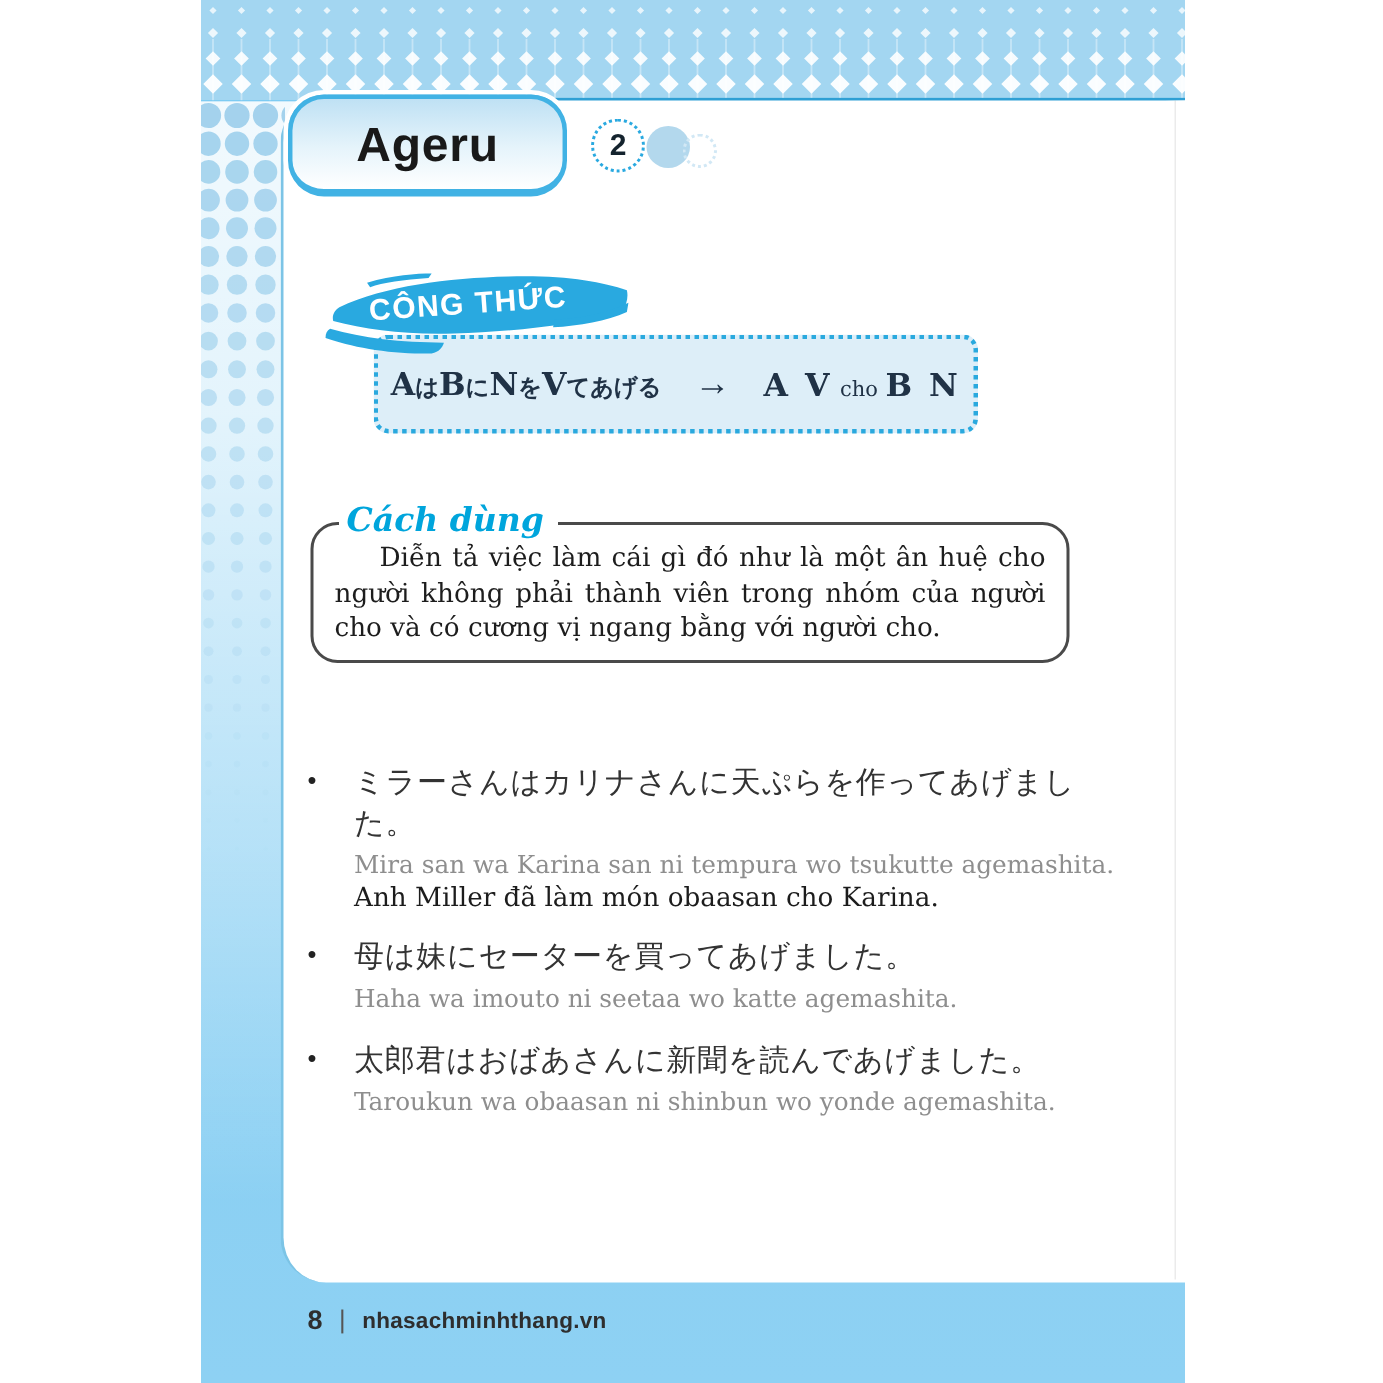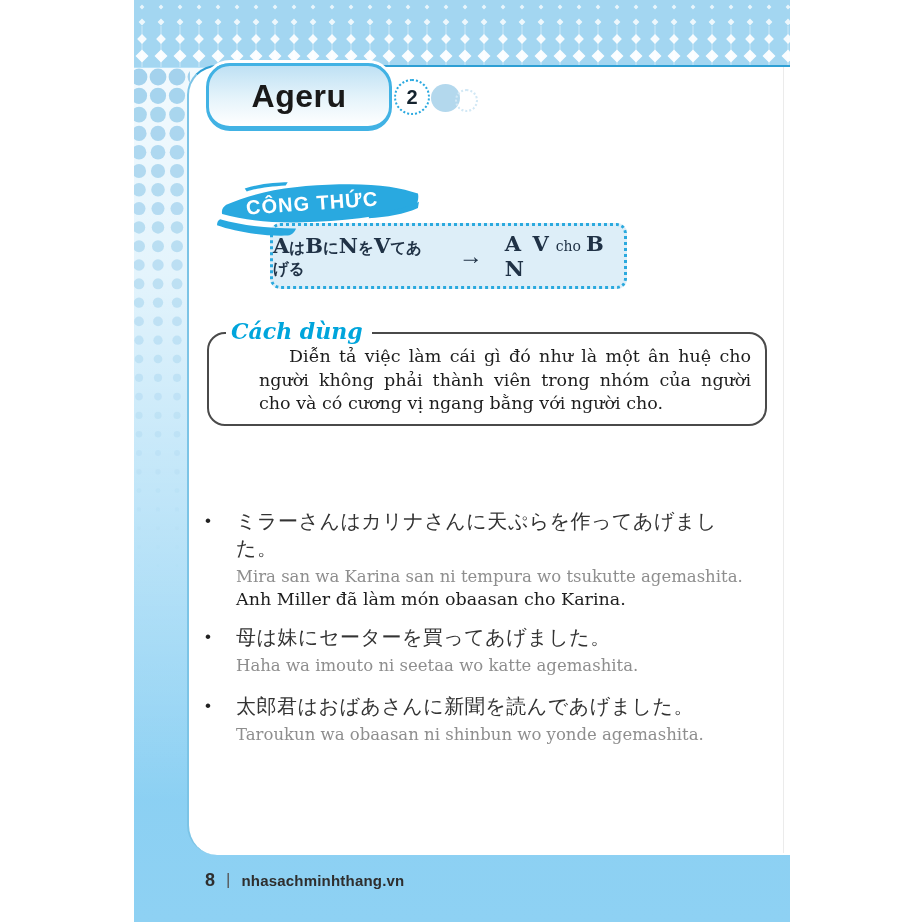--- a/index.html
+++ b/index.html
@@ -17,53 +17,53 @@
   .band-svg{position:absolute;left:0;top:0;width:656px;height:67px;display:block;}
   .strip-svg{position:absolute;left:0;top:67px;width:56px;height:788px;display:block;}
 
   .white-panel{position:absolute;left:187px;top:65px;width:603px;height:790px;background:#ffffff;
     border-top:2px solid var(--panel-border,#2e9fd4);
     border-left:2px solid var(--panel-left-border,#7cc4e6);
     border-radius:30px 0 0 30px;box-sizing:border-box;}
   .page-edge{position:absolute;left:783px;top:67px;width:1px;height:786px;background:rgba(130,130,130,0.16);}
 
   
-  .lesson-box{position:absolute;left:206px;top:63px;width:186px;height:68px;z-index:6;
+  .lesson-box{position:absolute;left:192px;top:63px;width:186px;height:68px;z-index:6;
     border:3px solid var(--lesson-box-border,#41b2e4);border-bottom-width:5px;border-radius:24px;
     box-shadow:0 0 0 3px #ffffff;box-sizing:border-box;
     background:linear-gradient(180deg,#bfe1f4 0%,#e6f4fb 55%,#ffffff 100%);
     display:flex;align-items:center;justify-content:center;}
   .lesson-title{font-size:32px;font-weight:bold;color:#191919;letter-spacing:0.5px;}
   .num-circle{position:absolute;left:394px;top:79px;width:36px;height:36px;z-index:6;
     border:2px dotted var(--accent,#29a9e0);border-radius:50%;background:#fff;box-sizing:border-box;
     display:flex;align-items:center;justify-content:center;}
   .num-circle span{font-size:20px;font-weight:bold;color:#14232e;}
   .badge-fill{position:absolute;left:431px;top:84px;width:29px;height:28px;border-radius:50%;
     background:var(--badge-fill,#b3d8ed);z-index:6;}
   .ghost-circle{position:absolute;left:455px;top:89px;width:23px;height:23px;border-radius:50%;
     border:2px dotted #d2e8f5;box-sizing:border-box;z-index:6;}
 
   
-  .formula-box{position:absolute;left:270px;top:223px;width:357px;height:66px;z-index:4;
+  .formula-box{position:absolute;left:249px;top:223px;width:403px;height:66px;z-index:4;
     background:var(--formula-bg,#ddeef8);border:3px dotted var(--formula-dot-border,#2aa9de);
     border-radius:10px;box-sizing:border-box;
     display:flex;align-items:center;justify-content:center;color:#203246;}
   .f-arrow{font-weight:bold;font-size:24px;margin:0 22px;color:#203246;}
   .seg-latin{font-family:"DejaVu Serif","Liberation Serif",serif;font-weight:bold;font-size:21px;}
   .f-vi .seg-latin{letter-spacing:2px;}
   .seg-jp{font-family:"DejaVu Sans","Liberation Sans",sans-serif;font-weight:600;font-size:15.5px;}
   .seg-small{font-family:"DejaVu Serif","Liberation Serif",serif;font-weight:normal;font-size:14px;margin:3px 5px 0 5px;}
   .brush{position:absolute;left:216px;top:180px;width:205px;height:62px;z-index:5;}
   .brush svg{position:absolute;left:0;top:0;width:100%;height:100%;}
   .brush-label{position:absolute;left:30px;top:12px;font-size:20px;font-weight:bold;color:#ffffff;
     letter-spacing:1px;transform:rotate(-4deg);white-space:nowrap;}
 
   
-  .usage-box{position:absolute;left:207px;top:332px;width:560px;height:94px;z-index:4;
-    border:2px solid var(--usage-border,#4a4a4a);border-radius:18px;box-sizing:border-box;background:#fff;padding-left:36px;}
+  .usage-box{position:absolute;left:207px;top:348px;width:506px;height:94px;z-index:4;
+    border:2px solid var(--usage-border,#4a4a4a);border-radius:18px;box-sizing:border-box;background:#fff;}
   .usage-heading{position:absolute;top:-16px;left:17px;background:#ffffff;padding:0 9px 0 5px;
     font-family:"DejaVu Serif","Liberation Serif",serif;font-style:italic;font-weight:bold;
     font-size:22px;color:var(--heading-blue,#00a5dc);white-space:nowrap;}
   .usage-text{margin:11px 14px 0 14px;text-indent:30px;text-align:justify;
     font-family:"DejaVu Serif","Liberation Serif",serif;font-size:17.5px;line-height:23.5px;color:#1d1d1d;}
 
   
   .examples{position:absolute;left:205px;top:493px;width:540px;z-index:4;}
   .vd-head{display:flex;align-items:center;gap:10px;height:28px;}
   .vd-icon svg{display:block;width:25px;height:27px;}

